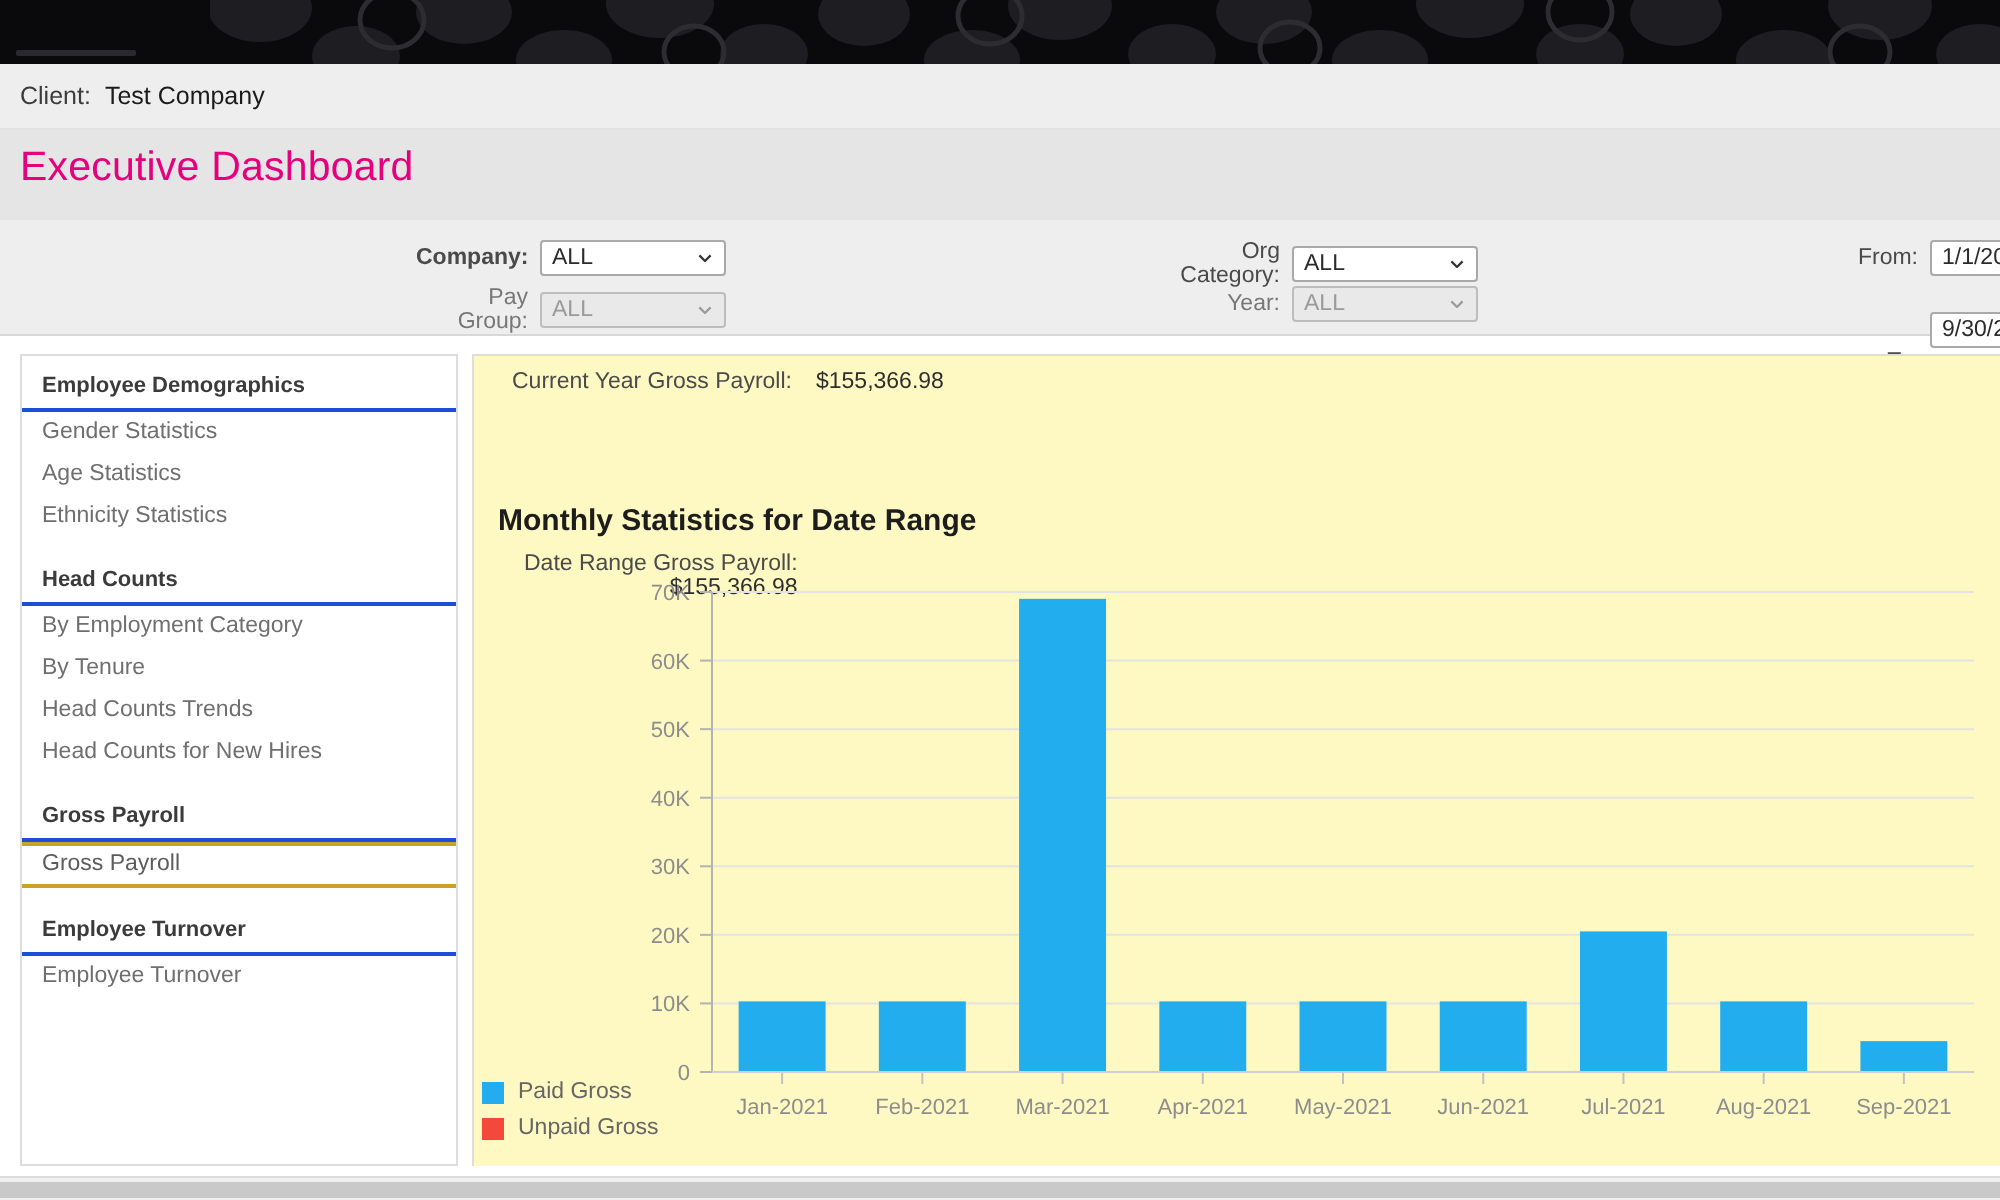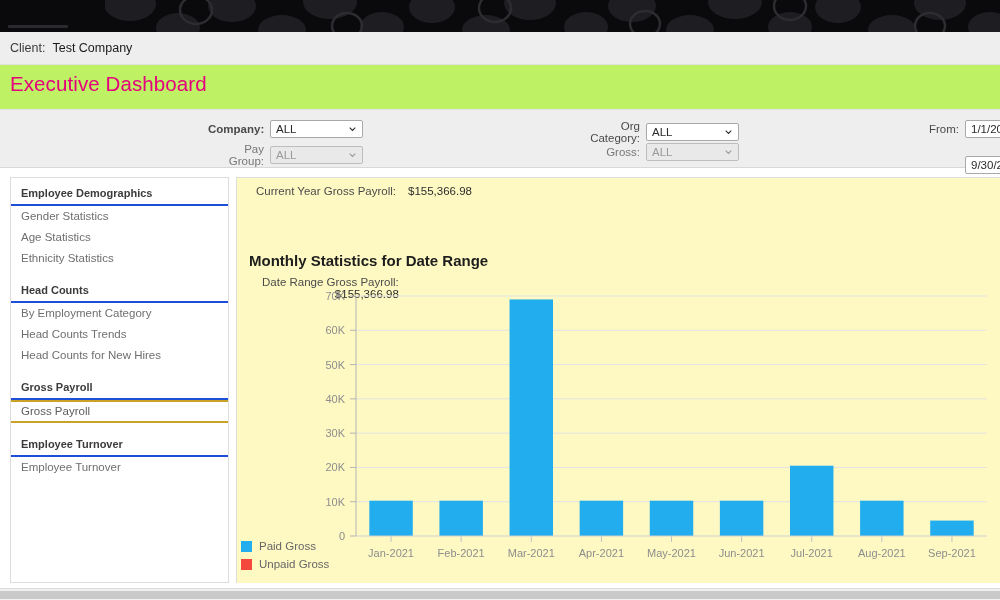--- a/index.html
+++ b/index.html
@@ -49,21 +49,21 @@
   }
   #client-value {
     margin-left: 7px;
     font-size: 12.5px; color: #1b1b1b;
   }
 
   
   #title-area {
     position: absolute; top: 65px; left: 0;
     width: 1000px; height: 44px;
-    background: #bef264;
+    background: #e5e5e5;
   }
   #page-title {
     position: absolute; left: 10px; top: 7px;
     font-size: 20.5px;
     color: #e5007d;
     font-weight: 400;
     letter-spacing: 0.1px;
   }
 
   
@@ -279,21 +279,21 @@
       <span>ALL</span>
       <span class="chev">
         <svg viewBox="0 0 10 6">
             <path d="M1 1 L5 5 L9 1" fill="none" stroke="#333" stroke-width="1.6"></path>
           </svg>
       </span>
     </div>
   </div>
 
   <div class="filt-row" style="left:568px; top:33px;">
-    <span class="filt-label dim" style="width:72px;">Gross:</span>
+    <span class="filt-label dim" style="width:72px;">Year:</span>
     <div class="sel disabled">
       <span>ALL</span>
       <span class="chev">
         <svg viewBox="0 0 10 6">
             <path d="M1 1 L5 5 L9 1" fill="none" stroke="#9a9a9a" stroke-width="1.6"></path>
           </svg>
       </span>
     </div>
   </div>
 
@@ -317,20 +317,21 @@
 
   <div class="nav-group first">Employee Demographics</div>
   <div class="nav-item">Gender Statistics</div>
   <div class="nav-item">Age Statistics</div>
   <div class="nav-item">Ethnicity Statistics</div>
 
   <div class="nav-spacer"></div>
 
   <div class="nav-group">Head Counts</div>
   <div class="nav-item">By Employment Category</div>
+  <div class="nav-item">By Tenure</div>
   <div class="nav-item">Head Counts Trends</div>
   <div class="nav-item">Head Counts for New Hires</div>
 
   <div class="nav-spacer"></div>
 
   <div class="nav-group">Gross Payroll</div>
   <div class="nav-item selected">Gross Payroll</div>
 
   <div class="nav-spacer"></div>
 

